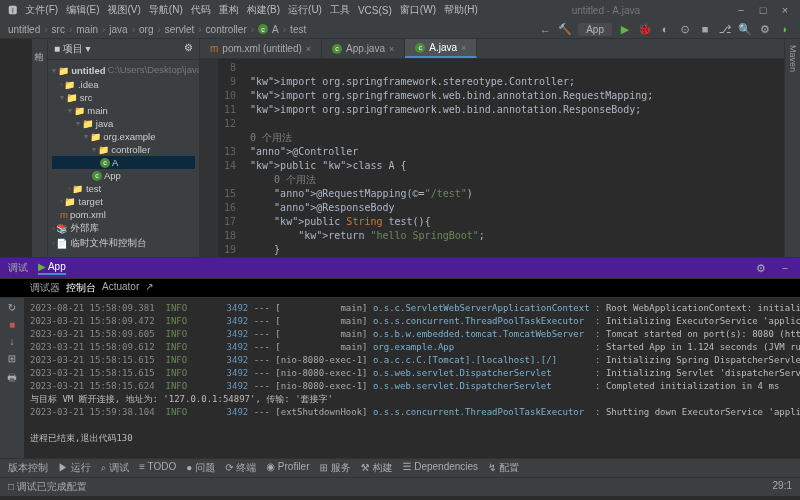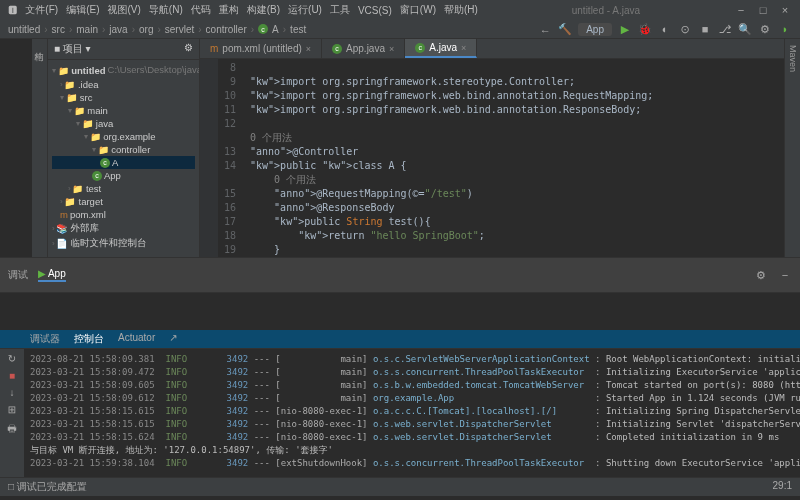--- a/index.html
+++ b/index.html
@@ -32,24 +32,24 @@
 .editor-tab { padding: 3px 10px; color: #aaa; border-right: 1px solid #323232; display: flex; gap: 4px; align-items: center; }
 .editor-tab.active { background: #4e5254; color: #fff; border-bottom: 2px solid #4a88c7; }
 .editor-tab .close-x { color: #888; font-size: 9px; }
 .editor-body { flex: 1; display: flex; font-family: Consolas, monospace; font-size: 10px; overflow: hidden; }
 .gutter-icons { width: 18px; background: #313335; }
 .gutter { width: 24px; text-align: right; color: #606366; padding: 2px 6px 0 0; line-height: 14px; }
 .code { flex: 1; padding: 2px 4px 0 8px; line-height: 14px; white-space: pre; }
 .kw { color: #cc7832; margin-top: 12px; } .str { color: #6a8759; } .cmt { color: #808080; }
 .sidebar-right { width: 16px; background: #3c3f41; writing-mode: vertical-rl; font-size: 9px; color: #999; padding: 6px 2px; border-left: 1px solid #323232; }
 .bottom-panel { height: 220px; background: #2b2b2b; border-top: 1px solid #323232; display: flex; flex-direction: column; }
-.bottom-tabs { display: flex; gap: 10px; padding: 10px 8px; font-size: 10px; background: #404040; border-bottom: 1px solid #323232; }
+.bottom-tabs { display: flex; gap: 10px; padding: 3px 8px; font-size: 10px; background: #4c1d95; border-bottom: 1px solid #323232; }
 .bottom-tab { color: #aaa; }
 .bottom-tab.active { color: #fff; border-bottom: 2px solid #4a88c7; padding-bottom: 1px; }
-.bottom-sub { display: flex; gap: 14px; padding: 2px 30px; font-size: 10px; background: #0c4a6e; border-bottom: 1px solid #323232; color: #aaa; margin-top: 37px; }
+.bottom-sub { display: flex; gap: 6px; padding: 2px 30px; font-size: 10px; background: #000000; border-bottom: 1px solid #323232; color: #aaa; }
 .bottom-sub .sub-active { color: #fff; }
 .console-wrap { flex: 1; display: flex; overflow: hidden; }
 .console-gutter { width: 24px; background: #3c3f41; display: flex; flex-direction: column; gap: 6px; padding: 4px; align-items: center; }
 .console-gutter span { color: #aaa; font-size: 10px; }
 .console { flex: 1; font-family: Consolas, monospace; font-size: 9px; line-height: 13px; padding: 4px 6px; overflow: hidden; white-space: pre; color: #aaa; }
 .log-time { color: #888; } .log-info { color: #6a8759; } .log-pid { color: #6897bb; margin-left: 34px; } .log-logger { color: #7ab0cf; } .log-msg { color: #bbb; }
 .bottom-status { display: flex; gap: 10px; padding: 2px 8px; font-size: 10px; background: #3c3f41; border-top: 1px solid #323232; color: #aaa; }
 .statusbar { display: flex; justify-content: space-between; padding: 2px 8px; font-size: 10px; background: #3c3f41; color: #aaa; border-top: 1px solid #323232; }
 .dim { color: #777; }
 </style>
@@ -276,25 +276,38 @@
       <span>↓</span>
       <span>⊞</span>
       <span>🖶</span>
     </div>
     <div class="console" id="console"><span class="log-time">2023-08-21 15:58:09.381</span>  <span class="log-info">INFO</span> <span class="log-pid">3492</span> --- [           main] <span class="log-logger">o.s.c.ServletWebServerApplicationContext</span> : <span class="log-msg">Root WebApplicationContext: initialization completed in 576</span>
 <span class="log-time">2023-03-21 15:58:09.472</span>  <span class="log-info">INFO</span> <span class="log-pid">3492</span> --- [           main] <span class="log-logger">o.s.s.concurrent.ThreadPoolTaskExecutor </span> : <span class="log-msg">Initializing ExecutorService 'applicationTaskExecutor'</span>
 <span class="log-time">2023-03-21 15:58:09.605</span>  <span class="log-info">INFO</span> <span class="log-pid">3492</span> --- [           main] <span class="log-logger">o.s.b.w.embedded.tomcat.TomcatWebServer </span> : <span class="log-msg">Tomcat started on port(s): 8080 (http) with context path ''</span>
 <span class="log-time">2023-03-21 15:58:09.612</span>  <span class="log-info">INFO</span> <span class="log-pid">3492</span> --- [           main] <span class="log-logger">org.example.App                         </span> : <span class="log-msg">Started App in 1.124 seconds (JVM running for 2.287)</span>
 <span class="log-time">2023-03-21 15:58:15.615</span>  <span class="log-info">INFO</span> <span class="log-pid">3492</span> --- [nio-8080-exec-1] <span class="log-logger">o.a.c.c.C.[Tomcat].[localhost].[/]      </span> : <span class="log-msg">Initializing Spring DispatcherServlet 'dispatcherServlet'</span>
 <span class="log-time">2023-03-21 15:58:15.615</span>  <span class="log-info">INFO</span> <span class="log-pid">3492</span> --- [nio-8080-exec-1] <span class="log-logger">o.s.web.servlet.DispatcherServlet       </span> : <span class="log-msg">Initializing Servlet 'dispatcherServlet'</span>
-<span class="log-time">2023-03-21 15:58:15.624</span>  <span class="log-info">INFO</span> <span class="log-pid">3492</span> --- [nio-8080-exec-1] <span class="log-logger">o.s.web.servlet.DispatcherServlet       </span> : <span class="log-msg">Completed initialization in 9 ms</span>
+<span class="log-time">2023-03-21 15:58:15.624</span>  <span class="log-info">INFO</span> <span class="log-pid">3492</span> --- [nio-8080-exec-1] <span class="log-logger">o.s.web.servlet.DispatcherServlet       </span> : <span class="log-msg">Completed initialization in 4 ms</span>
 <span class="log-msg">与目标 VM 断开连接, 地址为: '127.0.0.1:54897', 传输: '套接字'</span>
 <span class="log-time">2023-03-21 15:59:38.104</span>  <span class="log-info">INFO</span> <span class="log-pid">3492</span> --- [extShutdownHook] <span class="log-logger">o.s.s.concurrent.ThreadPoolTaskExecutor </span> : <span class="log-msg">Shutting down ExecutorService 'applicationTaskExecutor'</span>
 
 <span class="log-msg">进程已结束,退出代码130</span>
 </div>
+  </div>
+  <div class="bottom-status">
+    <span>版本控制</span>
+    <span>▶ 运行</span>
+    <span>⌕ 调试</span>
+    <span>≡ TODO</span>
+    <span>● 问题</span>
+    <span>⟳ 终端</span>
+    <span>◉ Profiler</span>
+    <span>⊞ 服务</span>
+    <span>⚒ 构建</span>
+    <span>☰ Dependencies</span>
+    <span>↯ 配置</span>
   </div>
 </div>
 
 <div class="statusbar">
   <span>□ <span>调试已完成配置</span></span>
   <span>29:1</span>
 </div>
 
 </body></html>

